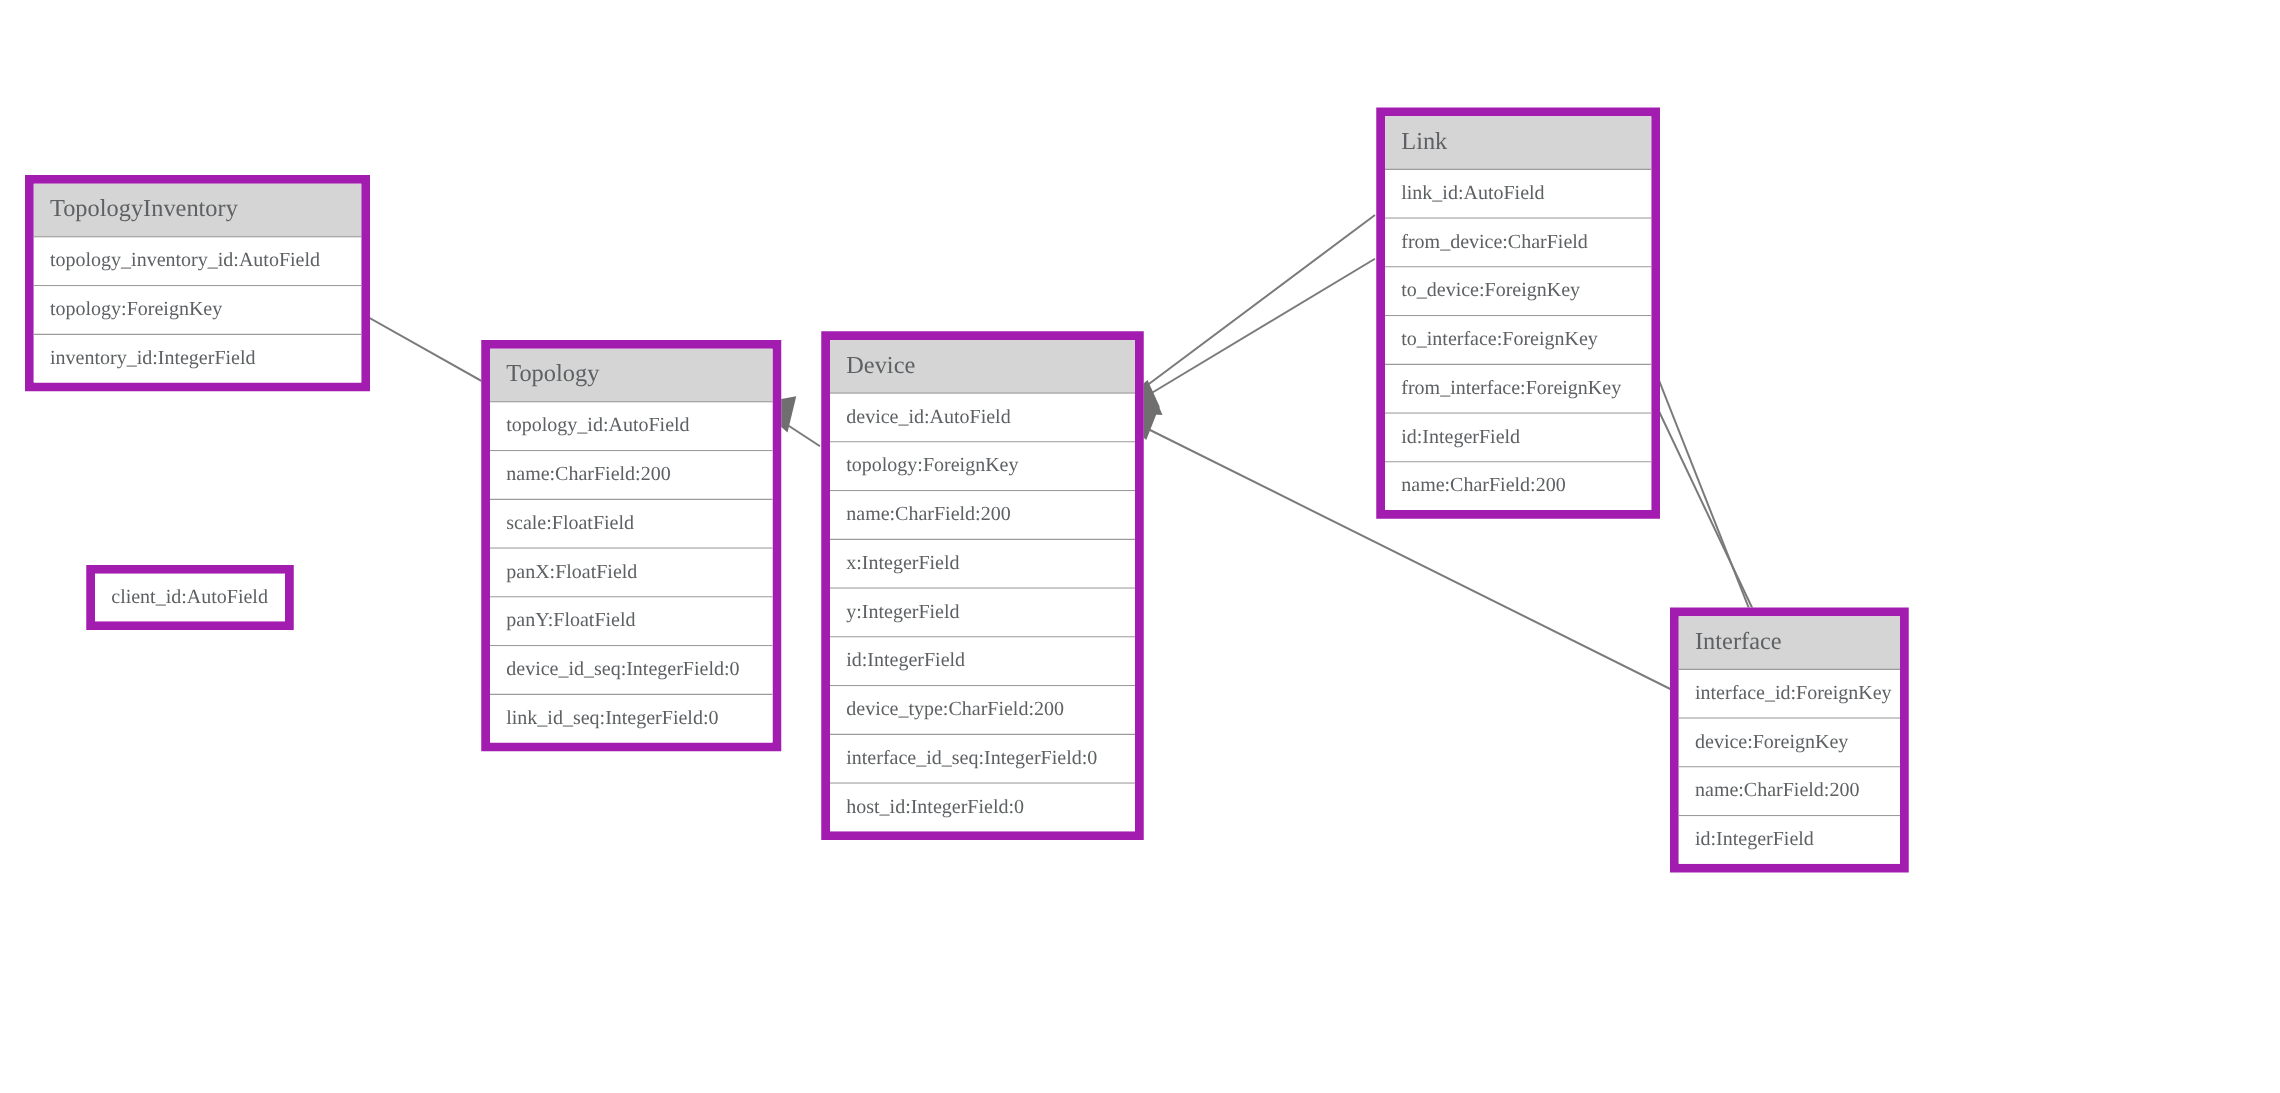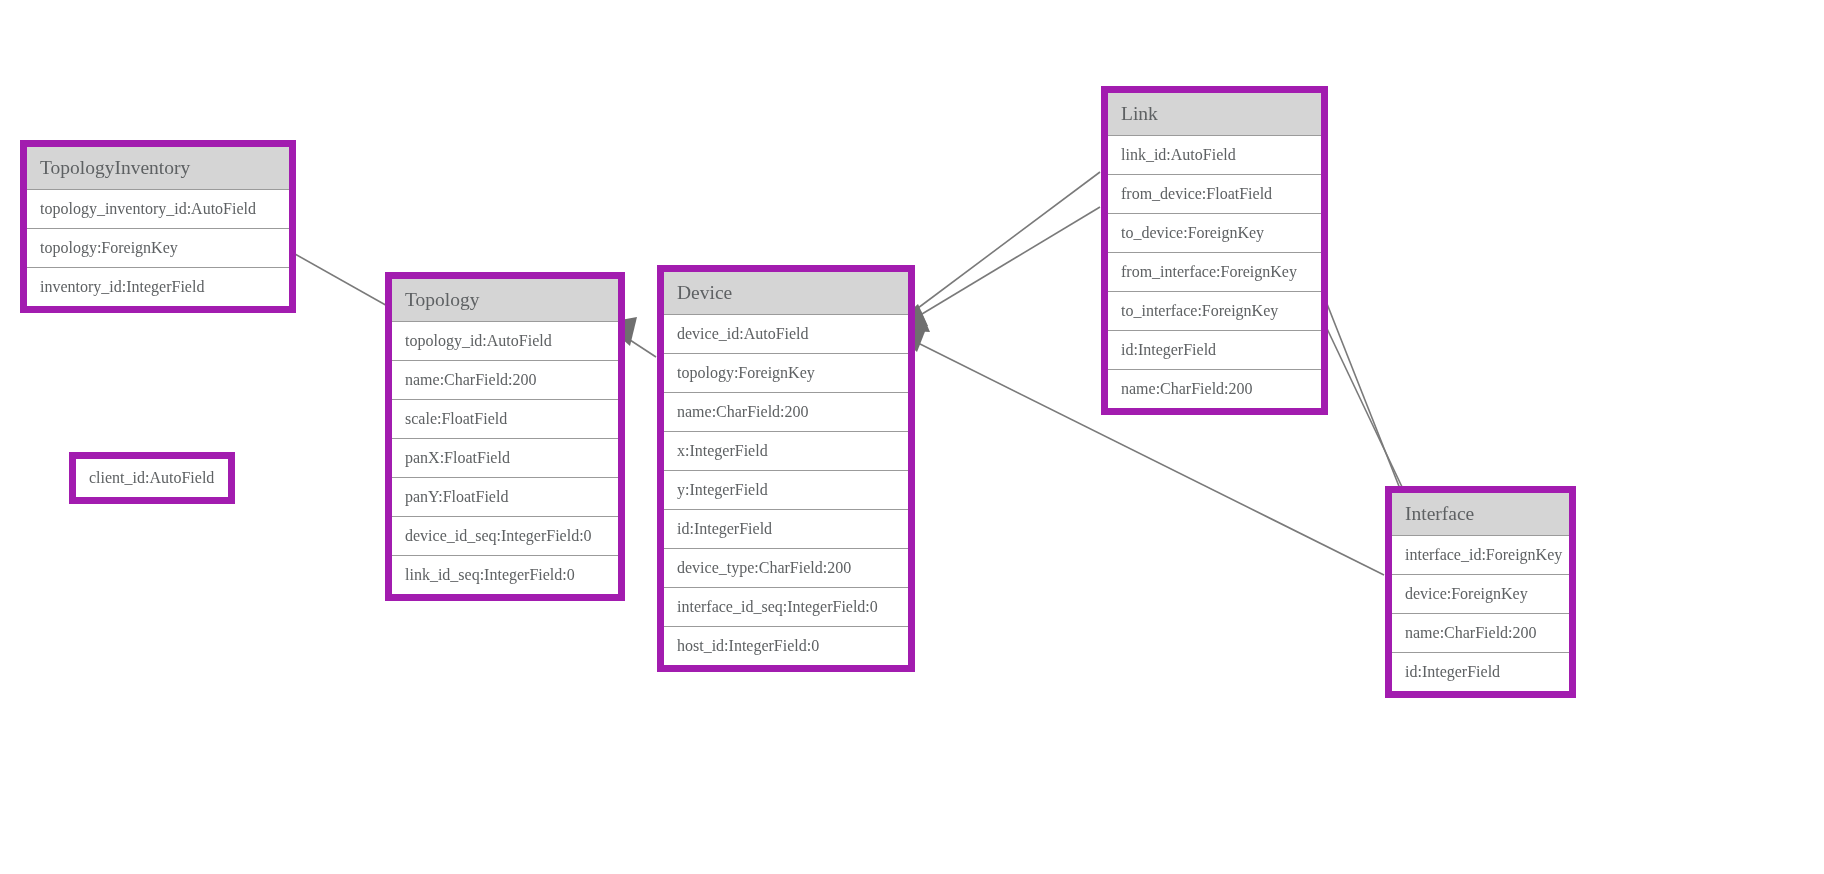--- a/index.html
+++ b/index.html
@@ -141,30 +141,30 @@
       <div class="entity-row">device_type:CharField:200</div>
       <div class="entity-row">interface_id_seq:IntegerField:0</div>
       <div class="entity-row">host_id:IntegerField:0</div>
     </div>
   </div>
 
   <div class="entity" style="left: 1101px; top: 86px; width: 227px;">
     <div class="entity-title">Link</div>
     <div class="entity-rows">
       <div class="entity-row">link_id:AutoField</div>
-      <div class="entity-row">from_device:FloatField</div>
+      <div class="entity-row">from_device:CharField</div>
       <div class="entity-row">to_device:ForeignKey</div>
+      <div class="entity-row">to_interface:ForeignKey</div>
       <div class="entity-row">from_interface:ForeignKey</div>
-      <div class="entity-row">to_interface:ForeignKey</div>
       <div class="entity-row">id:IntegerField</div>
       <div class="entity-row">name:CharField:200</div>
     </div>
   </div>
 
-  <div class="entity" style="left: 1385px; top: 486px; width: 191px;">
+  <div class="entity" style="left: 1336px; top: 486px; width: 191px;">
     <div class="entity-title">Interface</div>
     <div class="entity-rows">
       <div class="entity-row">interface_id:ForeignKey</div>
       <div class="entity-row">device:ForeignKey</div>
       <div class="entity-row">name:CharField:200</div>
       <div class="entity-row">id:IntegerField</div>
     </div>
   </div>
 
 </div>

